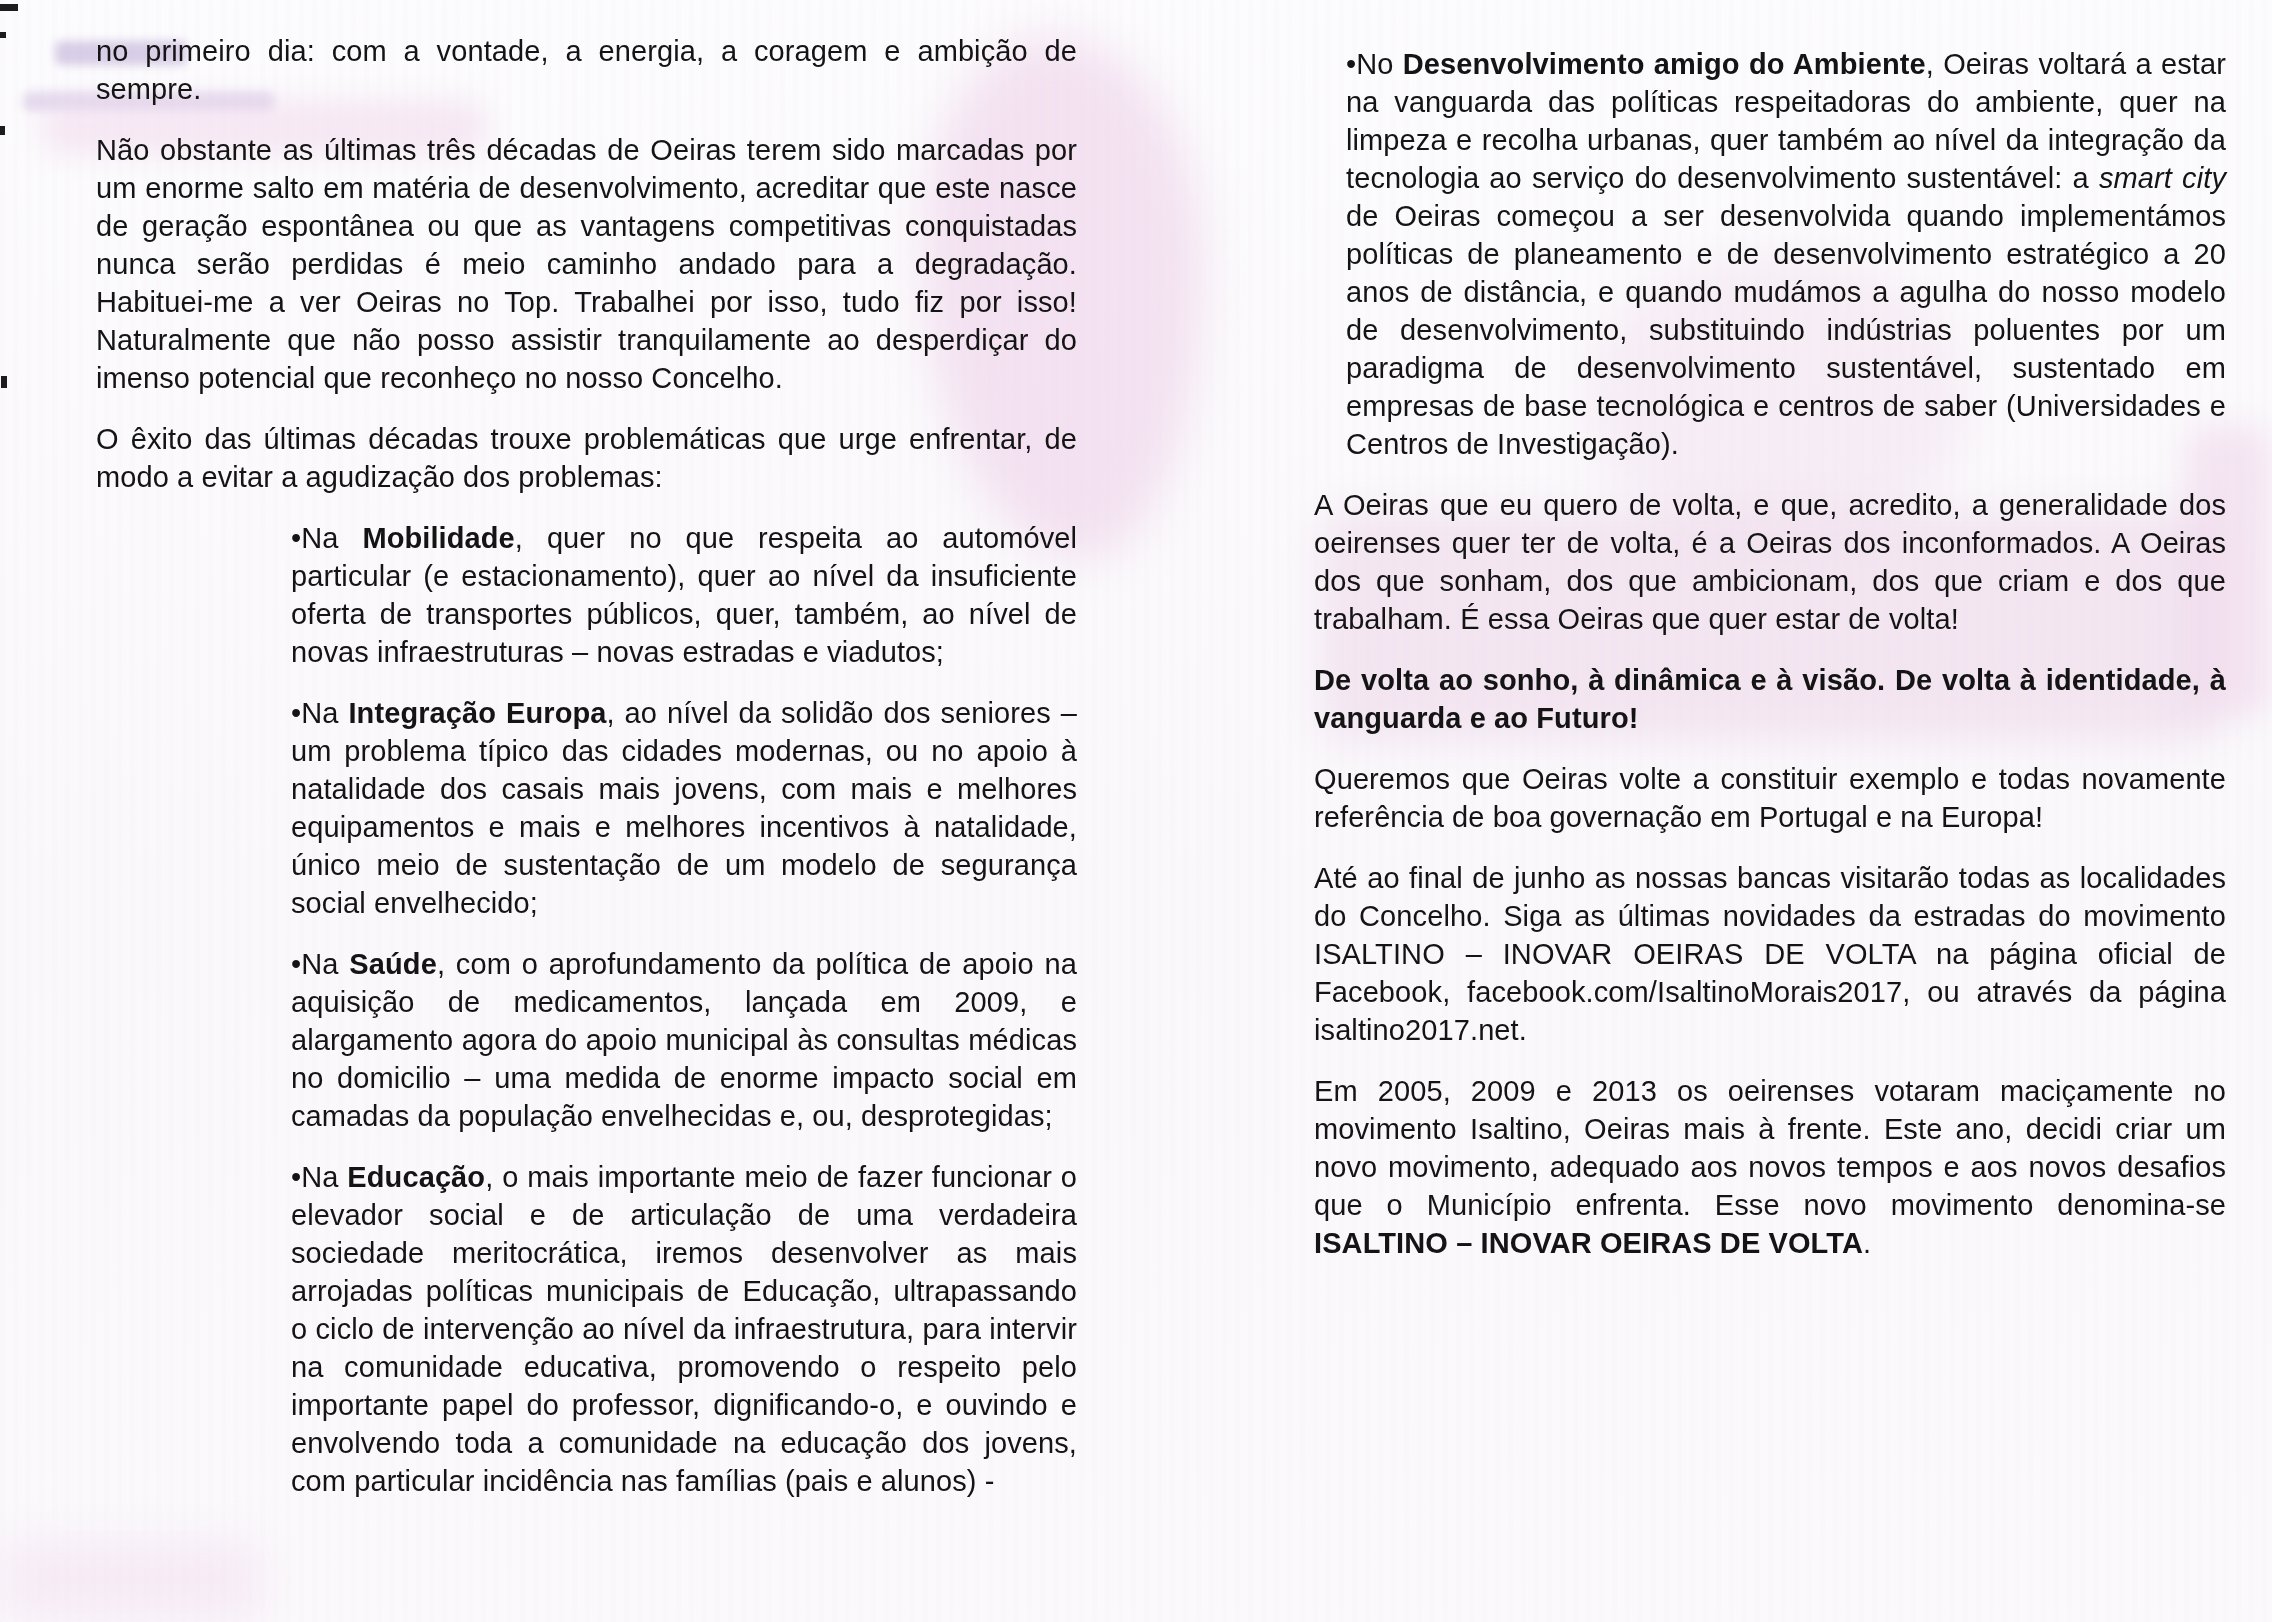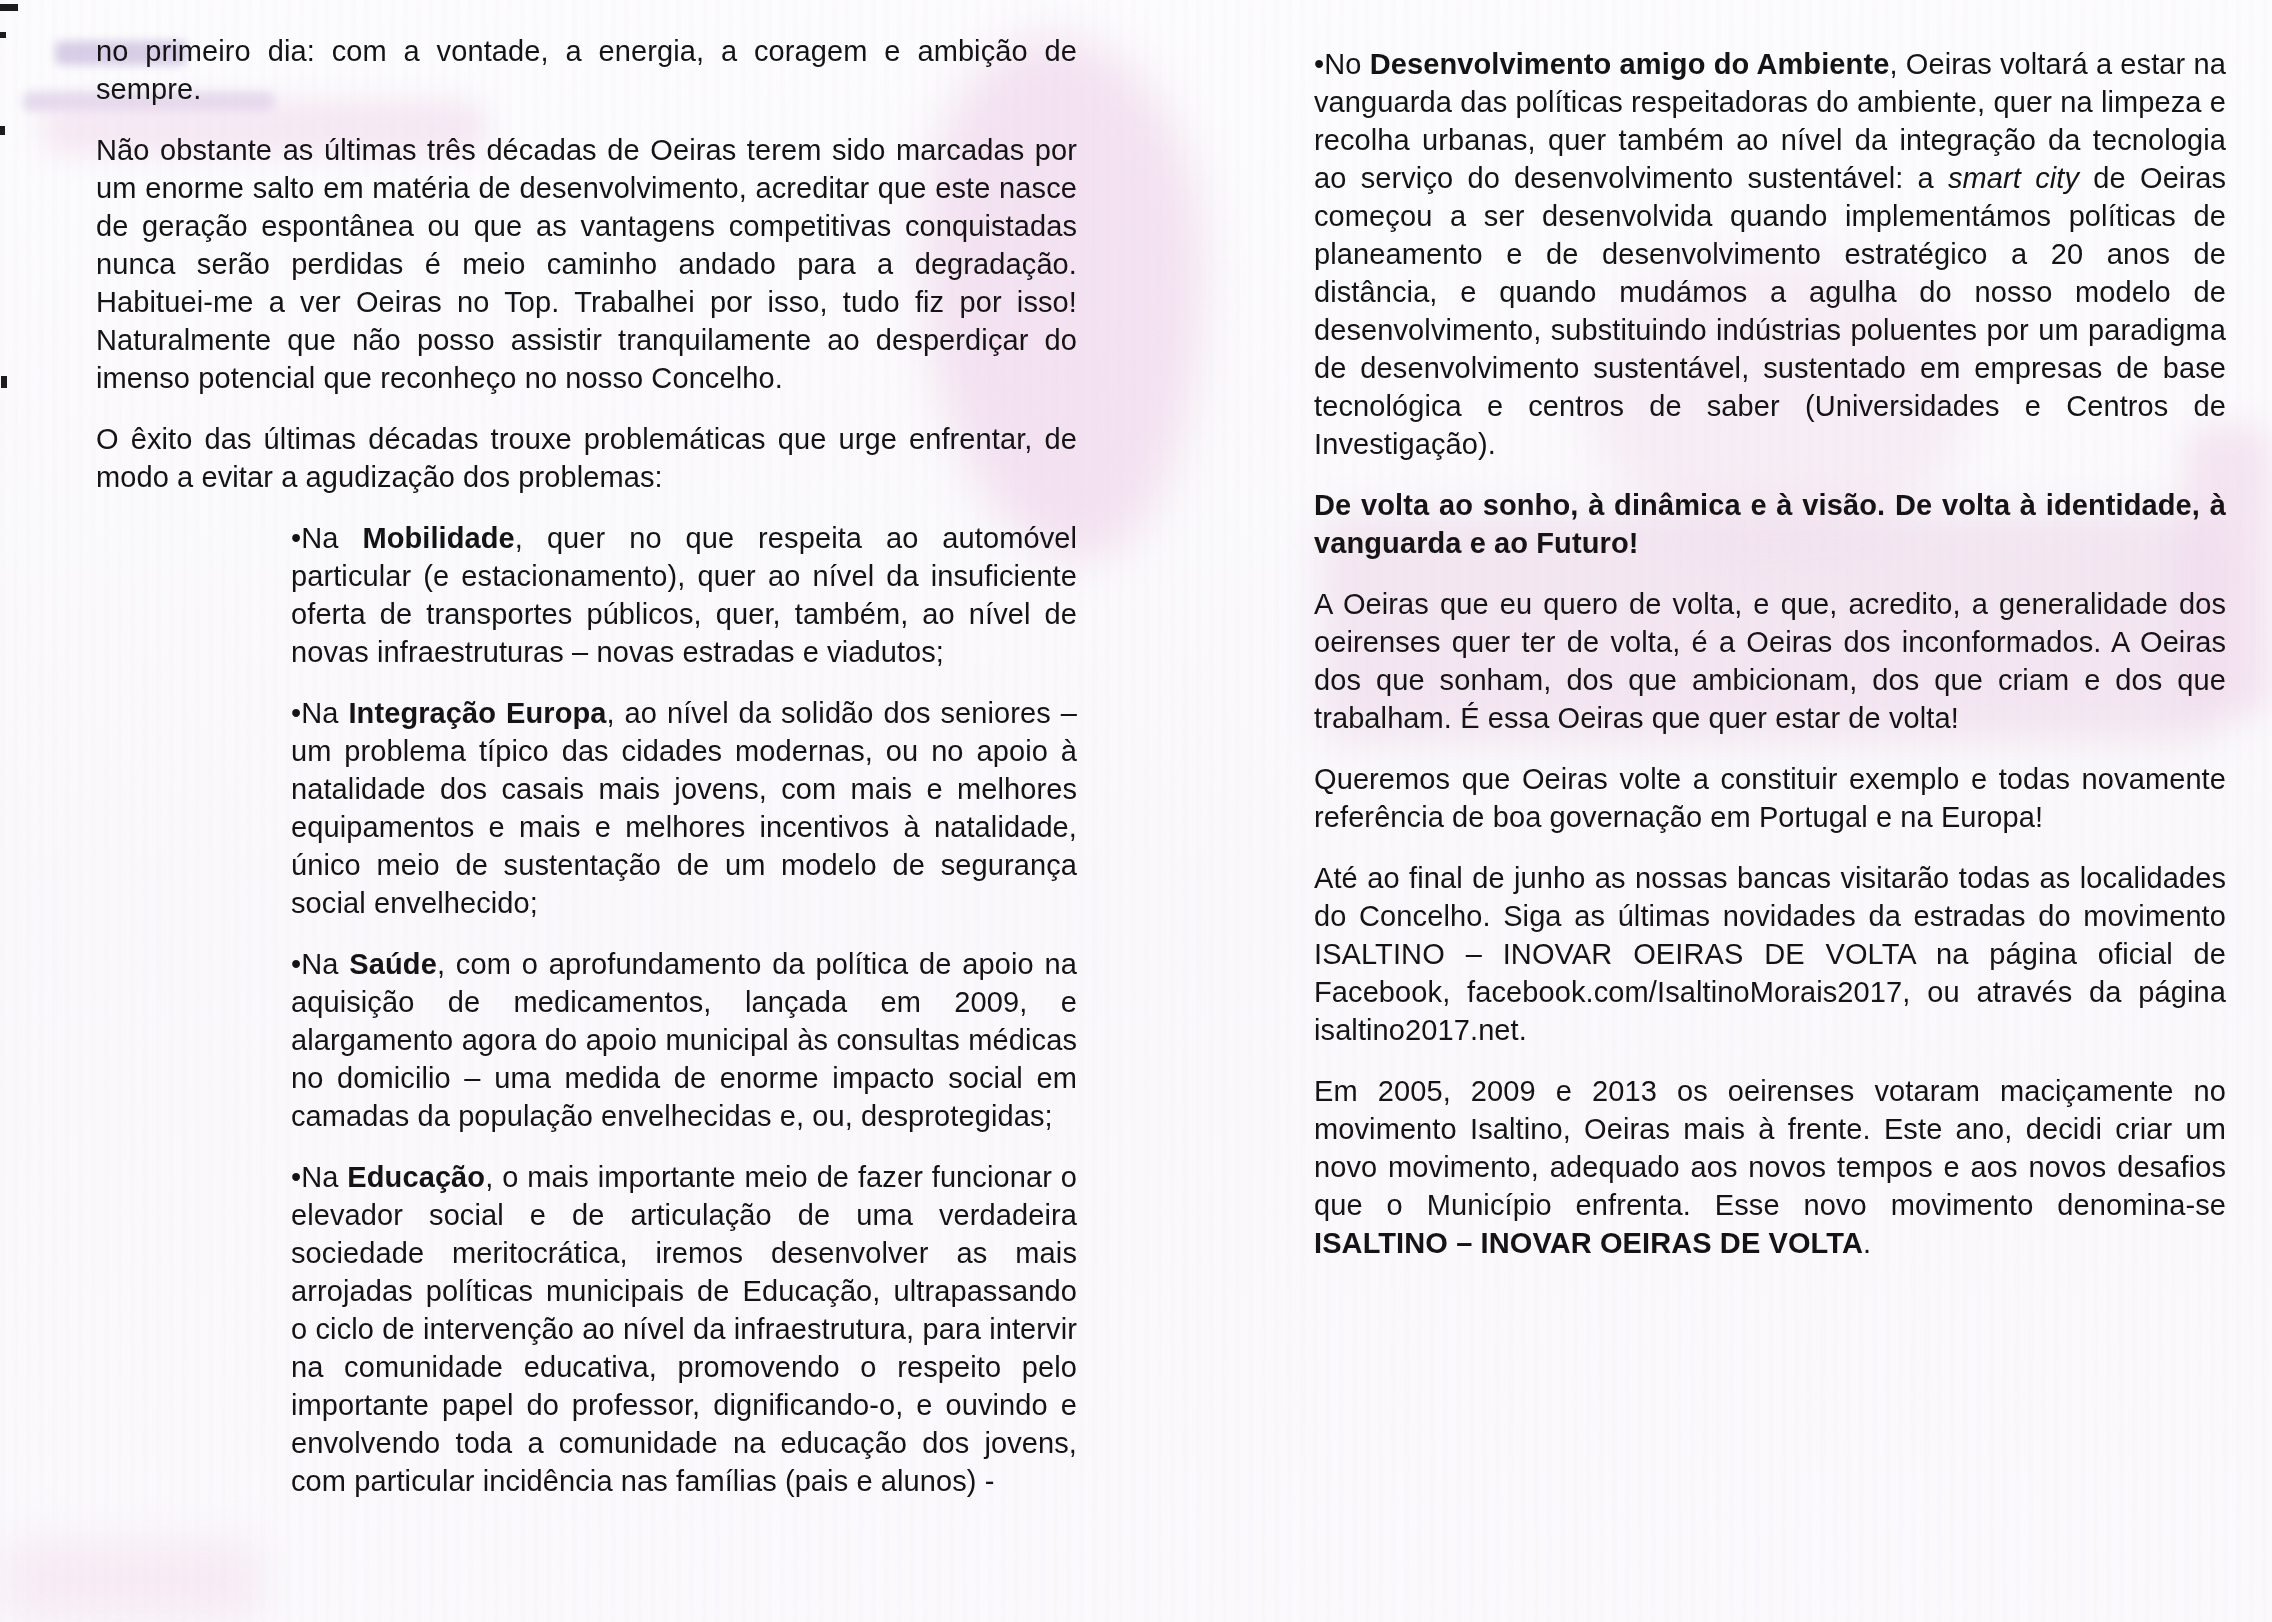--- a/index.html
+++ b/index.html
@@ -18,21 +18,21 @@
     background:
       repeating-linear-gradient(90deg, rgba(230,220,238,.06) 0 4.7px, rgba(255,255,255,0) 4.7px 13px),
       linear-gradient(180deg,#fcfbfd 0%,#faf8fb 55%,#fbf9fc 100%);
     pointer-events:none;
   }
   .col{position:absolute;text-align:justify;font-size:29px;line-height:38px;letter-spacing:0.1px;}
   .col-left{left:96px;top:32px;width:981px;}
   .col-right{left:1314px;top:45px;width:912px;}
   .para{margin:0 0 23px 0;}
   .bullet-left{margin-left:195px;}
-  .bullet-right{}
+  .bullet-right{margin-left:32px;}
   .b{font-weight:bold;}
   .i{font-style:italic;}
   
   .blob{position:absolute;pointer-events:none;}
   .blob-smudge-1{left:55px;top:41px;width:132px;height:24px;background:rgba(150,122,190,.35);filter:blur(4px);border-radius:6.8px;}
   .blob-smudge-2{left:23px;top:92px;width:251px;height:19px;background:rgba(172,142,202,.30);filter:blur(4.7px);border-radius:6.8px;}
   .blob-left-streak{left:41px;top:101px;width:446px;height:53px;background:rgba(240,216,236,.55);filter:blur(13.5px);border-radius:27px;}
   .blob-portrait{left:924px;top:38px;width:277px;height:520px;background:rgba(236,206,231,.55);filter:blur(21.6px);border-radius:46% 54% 42% 58%/40% 44% 56% 60%;}
   .blob-ghost-1{left:1321px;top:511px;width:899px;height:230px;background:rgba(233,206,229,.45);filter:blur(19px);border-radius:26px;}
   .blob-ghost-2{left:1588px;top:257px;width:378px;height:284px;background:rgba(238,216,234,.38);filter:blur(23px);border-radius:48%;}
@@ -85,24 +85,24 @@
       <span>•Na </span><span class="b">Educação</span><span>, o mais importante meio de fazer funcionar o elevador social e de articulação de uma verdadeira sociedade meritocrática, iremos desenvolver as mais arrojadas políticas municipais de Educação, ultrapassando o ciclo de intervenção ao nível da infraestrutura, para intervir na comunidade educativa, promovendo o respeito pelo importante papel do professor, dignificando-o, e ouvindo e envolvendo toda a comunidade na educação dos jovens, com particular incidência nas famílias (pais e alunos) - </span>
     </p>
 
   </div>
 
   <div class="col col-right">
     <p class="para bullet-right">
       <span>•No </span><span class="b">Desenvolvimento amigo do Ambiente</span><span>, Oeiras voltará a estar na vanguarda das políticas respeitadoras do ambiente, quer na limpeza e recolha urbanas, quer também ao nível da integração da tecnologia ao serviço do desenvolvimento sustentável: a </span><span class="i">smart city</span><span> de Oeiras começou a ser desenvolvida quando implementámos políticas de planeamento e de desenvolvimento estratégico a 20 anos de distância, e quando mudámos a agulha do nosso modelo de desenvolvimento, substituindo indústrias poluentes por um paradigma de desenvolvimento sustentável, sustentado em empresas de base tecnológica e centros de saber (Universidades e Centros de Investigação).</span>
     </p>
     <p class="para">
-      <span class="b">De volta ao sonho, à dinâmica e à visão. De volta à identidade, à vanguarda e ao Futuro!</span>
+      <span>A Oeiras que eu quero de volta, e que, acredito, a generalidade dos oeirenses quer ter de volta, é a Oeiras dos inconformados. A Oeiras dos que sonham, dos que ambicionam, dos que criam e dos que trabalham. É essa Oeiras que quer estar de volta!</span>
     </p>
     <p class="para">
-      <span>A Oeiras que eu quero de volta, e que, acredito, a generalidade dos oeirenses quer ter de volta, é a Oeiras dos inconformados. A Oeiras dos que sonham, dos que ambicionam, dos que criam e dos que trabalham. É essa Oeiras que quer estar de volta!</span>
+      <span class="b">De volta ao sonho, à dinâmica e à visão. De volta à identidade, à vanguarda e ao Futuro!</span>
     </p>
     <p class="para">
       <span>Queremos que Oeiras volte a constituir exemplo e todas novamente referência de boa governação em Portugal e na Europa!</span>
     </p>
     <p class="para">
       <span>Até ao final de junho as nossas bancas visitarão todas as localidades do Concelho. Siga as últimas novidades da estradas do movimento ISALTINO – INOVAR OEIRAS DE VOLTA na página oficial de Facebook, facebook.com/IsaltinoMorais2017, ou através da página isaltino2017.net.</span>
     </p>
     <p class="para">
       <span>Em 2005, 2009 e 2013 os oeirenses votaram maciçamente no movimento Isaltino, Oeiras mais à frente. Este ano, decidi criar um novo movimento, adequado aos novos tempos e aos novos desafios que o Município enfrenta. Esse novo movimento denomina-se </span><span class="b">ISALTINO – INOVAR OEIRAS DE VOLTA</span><span>.</span>
     </p>

